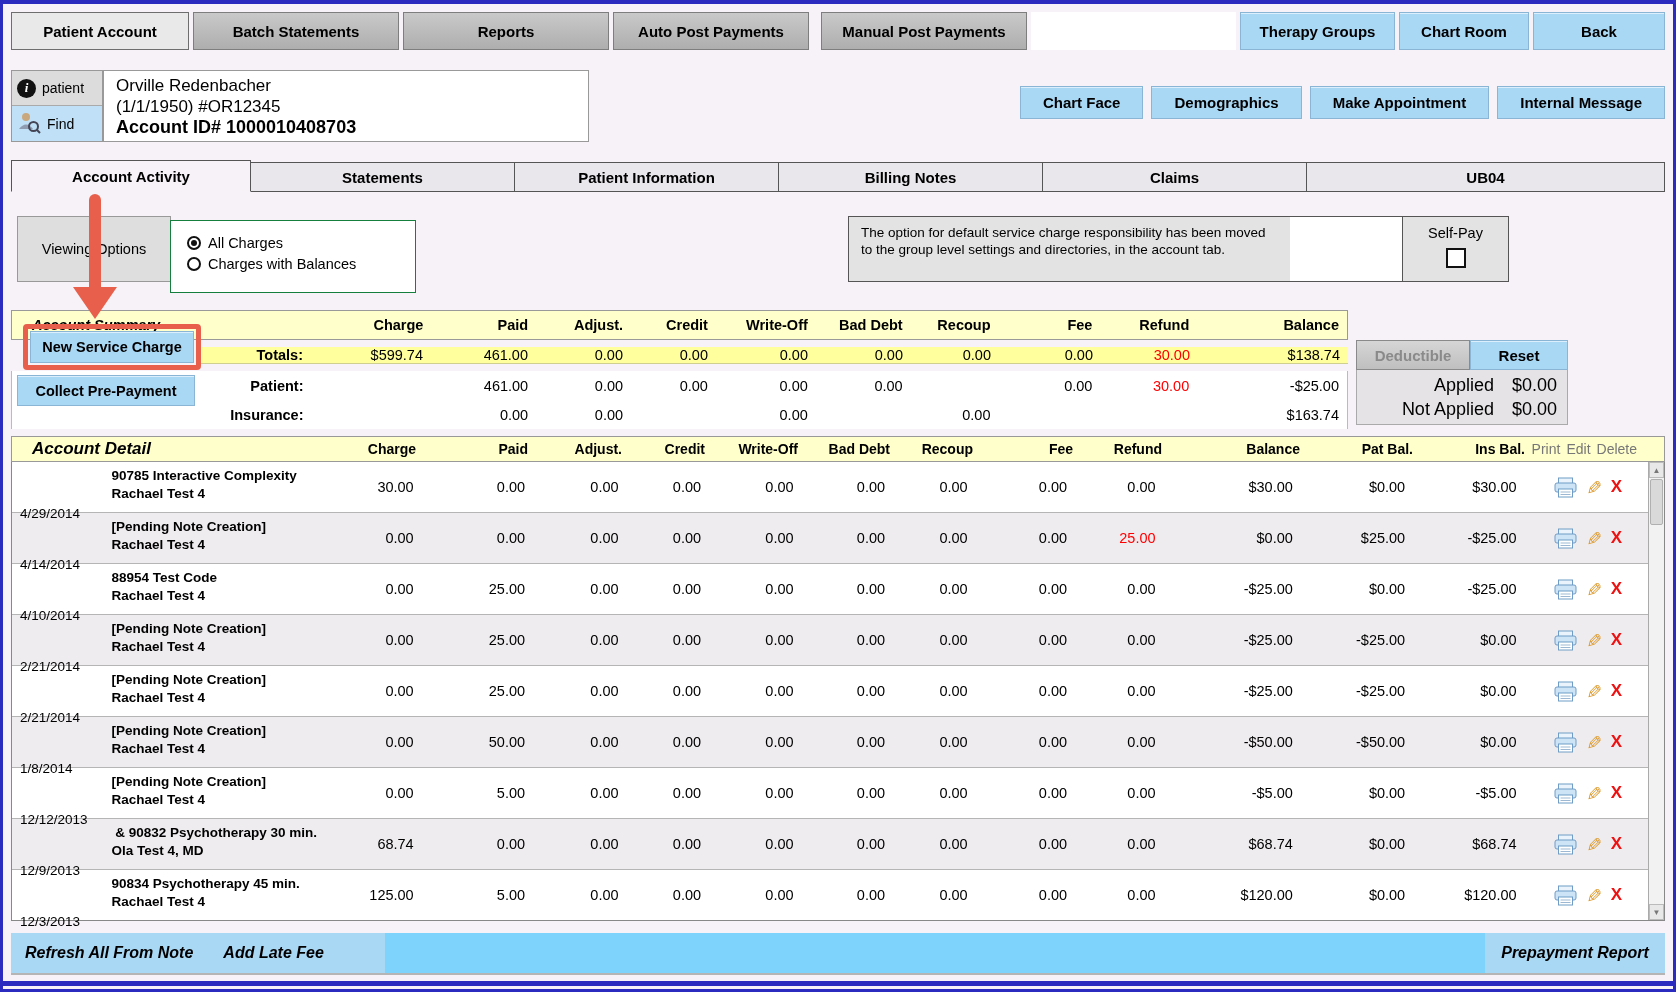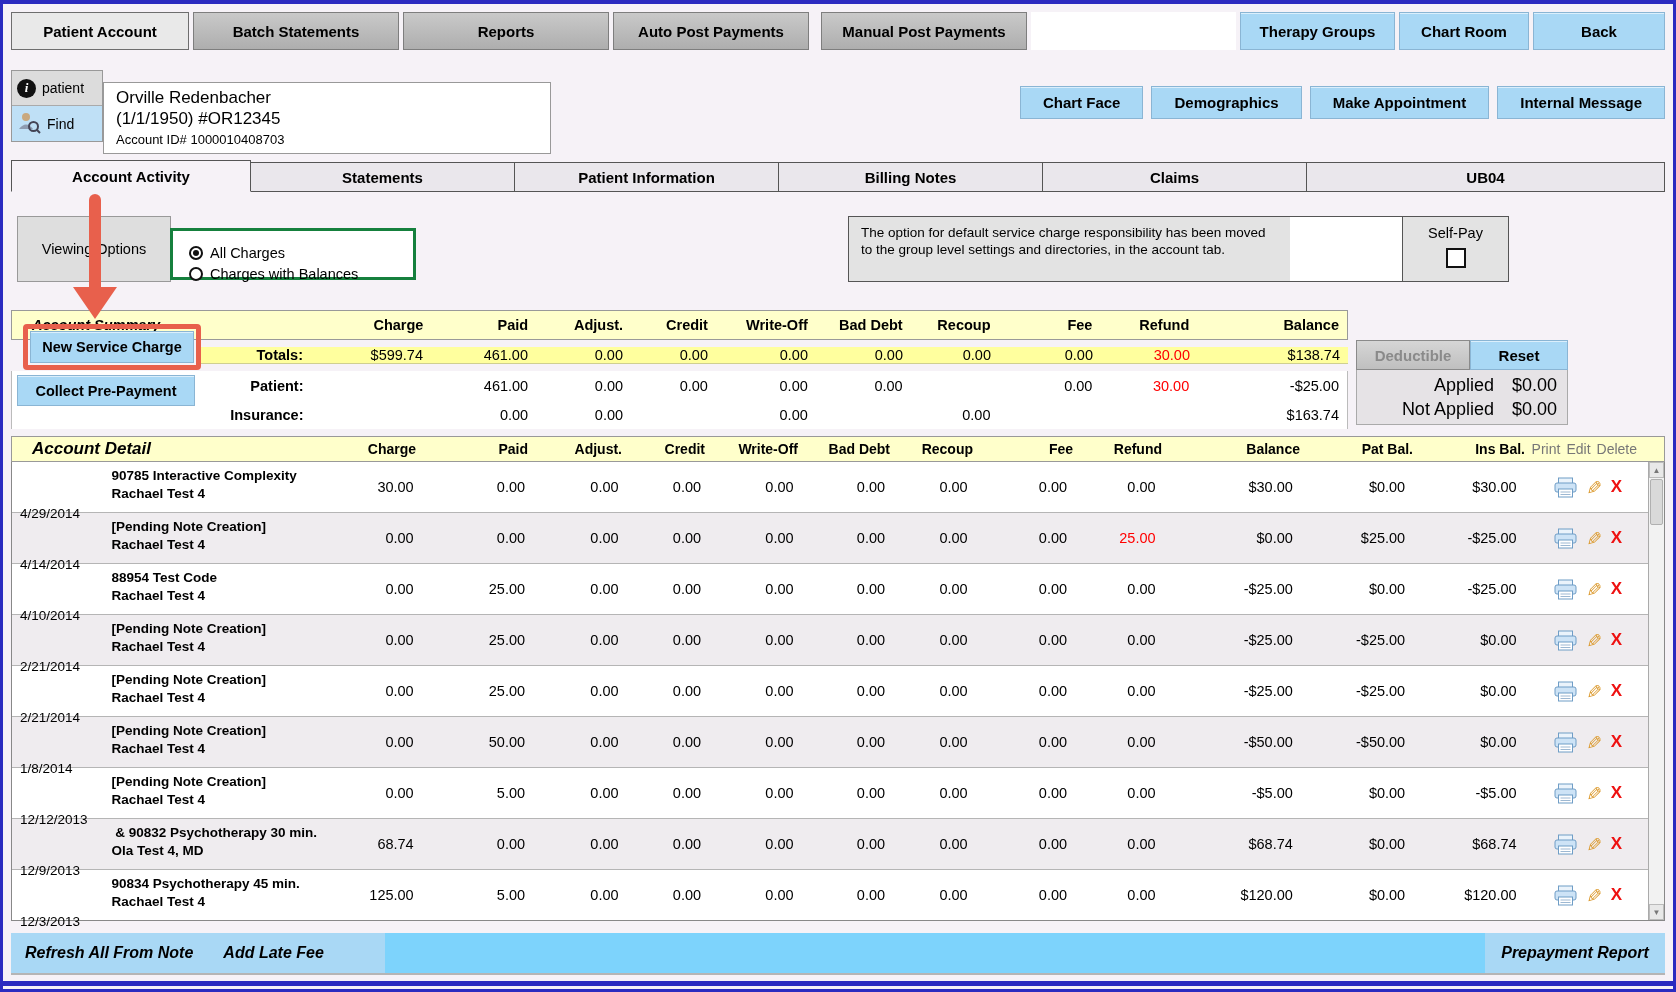--- a/index.html
+++ b/index.html
@@ -21,40 +21,40 @@
   .tn-b0{width:155px;margin-right:4px}.tn-b1{width:130px;margin-right:4px}.tn-b2{width:132px}
 
   
   .patient-row{position:relative;margin:20px 8px 0 8px;height:72px;}
   .pleft{position:absolute;left:0;top:0;width:92px;height:72px;border:1px solid #999;box-sizing:border-box;}
   .pcell{height:35px;display:flex;align-items:center;gap:6px;padding-left:5px;box-sizing:border-box;font-size:14px;}
   .pcell.top{background:#dcdcdc;border-bottom:1px solid #aaa;}
   .pcell.bot{background:#bfe0f6;}
   .info-icon{width:19px;height:19px;border-radius:50%;background:#111;color:#fff;display:flex;align-items:center;
              justify-content:center;font:italic bold 13px "Liberation Serif",serif;}
-  .pinfo{position:absolute;left:92px;top:12px;width:448px;height:72px;background:#fff;border:1px solid #999;
+  .pinfo{position:absolute;left:92px;top:0;width:486px;height:72px;background:#fff;border:1px solid #999;
          box-sizing:border-box;padding:4px 8px 0 12px;line-height:21px;}
   .pname{font-size:17px;}
-  .pacct{font-size:13px;}
+  .pacct{font-size:18px;font-weight:bold;}
   .pbtns{position:absolute;top:16px;right:0;display:flex;}
   .pb{height:33px;margin-left:8px;padding:8px 22px;}
 
   
   .stabs{display:flex;margin:20px 8px 0 8px;height:30px;}
   .stab{display:flex;align-items:center;justify-content:center;font-weight:bold;font-size:15px;
         background:#eae7ec;border:1px solid #555;border-left-width:0;box-sizing:border-box;cursor:pointer;}
   .stab:first-child{border-left-width:1px;}
   .stab.active{background:#f6f2f7;border-bottom-color:#f6f2f7;position:relative;top:-2px;height:32px;}
   .st0{width:240px}.st1{width:264px}.st2{width:264px}.st3{width:264px}.st4{width:264px}.st5{flex:1}
 
   
   .options{position:relative;margin:24px 8px 0 8px;height:66px;}
   .vo-label{position:absolute;left:6px;top:0;width:154px;height:66px;background:#dedede;border:1px solid #999;
             box-sizing:border-box;display:flex;align-items:center;justify-content:center;font-size:14.5px;}
-  .vo-box{position:absolute;left:159px;top:12px;width:246px;height:52px;background:#fff;border:3px solid #15803d;
+  .vo-box{position:absolute;left:159px;top:4px;width:246px;height:73px;background:#fff;border:1px solid #15803d;
           box-sizing:border-box;padding:11px 0 0 16px;}
   .radio-row{display:flex;align-items:center;gap:7px;font-size:14.5px;height:21px;cursor:pointer;}
   .radio{width:14px;height:14px;border:2px solid #111;border-radius:50%;box-sizing:border-box;position:relative;background:#fff;}
   .radio.on::after{content:"";position:absolute;left:2px;top:2px;width:6px;height:6px;border-radius:50%;background:#111;}
   .notice{position:absolute;left:837px;top:0;width:443px;height:66px;background:#e3e3e3;border:1px solid #555;
           box-sizing:border-box;padding:7px 12px;font-size:13.5px;line-height:17px;}
   .white-box{position:absolute;left:1279px;top:0;width:113px;height:66px;background:#fff;border:1px solid #555;
              border-left:none;box-sizing:border-box;}
   .selfpay{position:absolute;left:1391px;top:0;width:107px;height:66px;background:#e3e3e3;border:1px solid #555;
            box-sizing:border-box;text-align:center;font-size:14.5px;padding-top:8px;}

